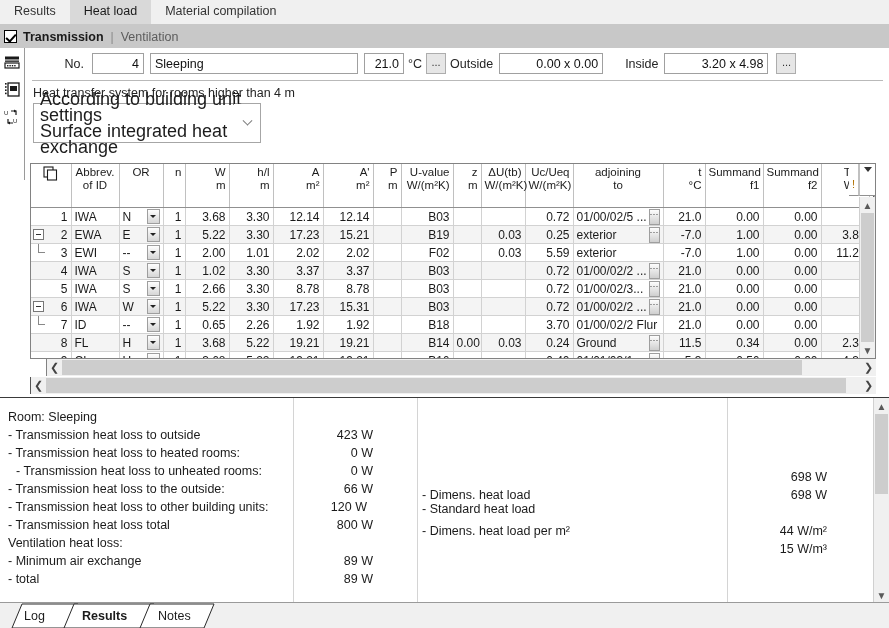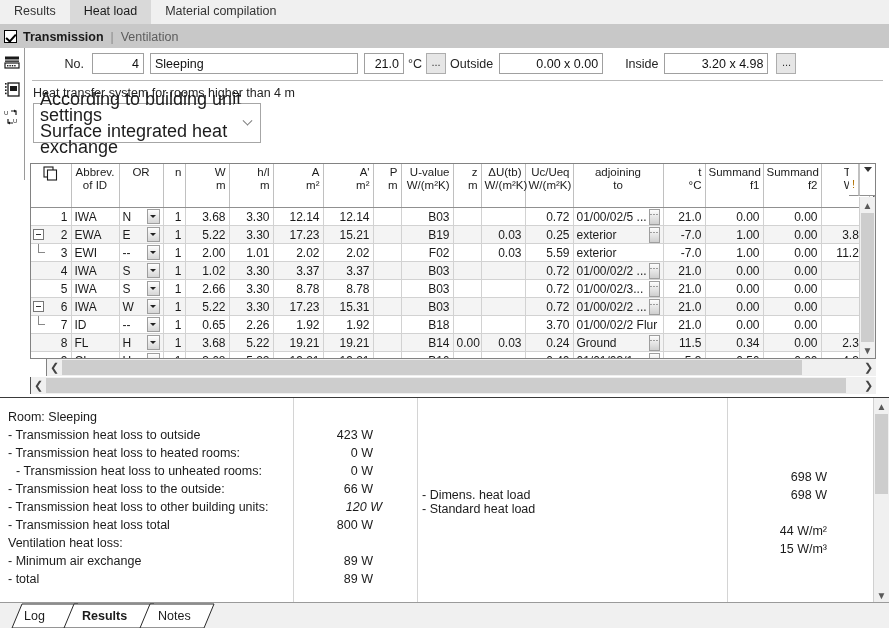--- a/index.html
+++ b/index.html
@@ -826,27 +826,28 @@
       <div class="res-text" style="left:8px;  top:100px;">- Transmission heat loss to other building units:</div>
       <div class="res-text" style="left:8px;  top:118px;">- Transmission heat loss total</div>
       <div class="res-text" style="left:8px;  top:136px;">Ventilation heat loss:</div>
       <div class="res-text" style="left:8px;  top:154px;">- Minimum air exchange</div>
       <div class="res-text" style="left:8px;  top:172px;">- total</div>
 
       <div class="res-val" style="left:293px; width:80px; top:28px;">423 W</div>
       <div class="res-val" style="left:293px; width:80px; top:46px;">0 W</div>
       <div class="res-val" style="left:293px; width:80px; top:64px;">0 W</div>
       <div class="res-val" style="left:293px; width:80px; top:82px;">66 W</div>
-      <div class="res-val" style="left:302px; width:80px; top:100px;font-style:italic;">120 W</div>
+      <div class="res-val" style="left:287px; width:80px; top:100px;">120 W</div>
       <div class="res-val" style="left:293px; width:80px; top:118px;">800 W</div>
       <div class="res-val" style="left:293px; width:80px; top:154px;">89 W</div>
       <div class="res-val" style="left:293px; width:80px; top:172px;">89 W</div>
 
       <div class="res-text" style="left:422px; top:70px;margin-top:32px;">- Standard heat load</div>
       <div class="res-text" style="left:422px; top:88px;">- Dimens. heat load</div>
+      <div class="res-text" style="left:422px; top:124px;">- Dimens. heat load per m²</div>
 
       <div class="res-val" style="left:727px; width:100px; top:70px;">698 W</div>
       <div class="res-val" style="left:727px; width:100px; top:88px;">698 W</div>
       <div class="res-val" style="left:727px; width:100px; top:124px;">44 W/m²</div>
       <div class="res-val" style="left:727px; width:100px; top:142px;">15 W/m³</div>
     </div>
 
     <div class="res-vsb">
       <div class="arrow">▲</div>
       <div class="thumb"></div>

